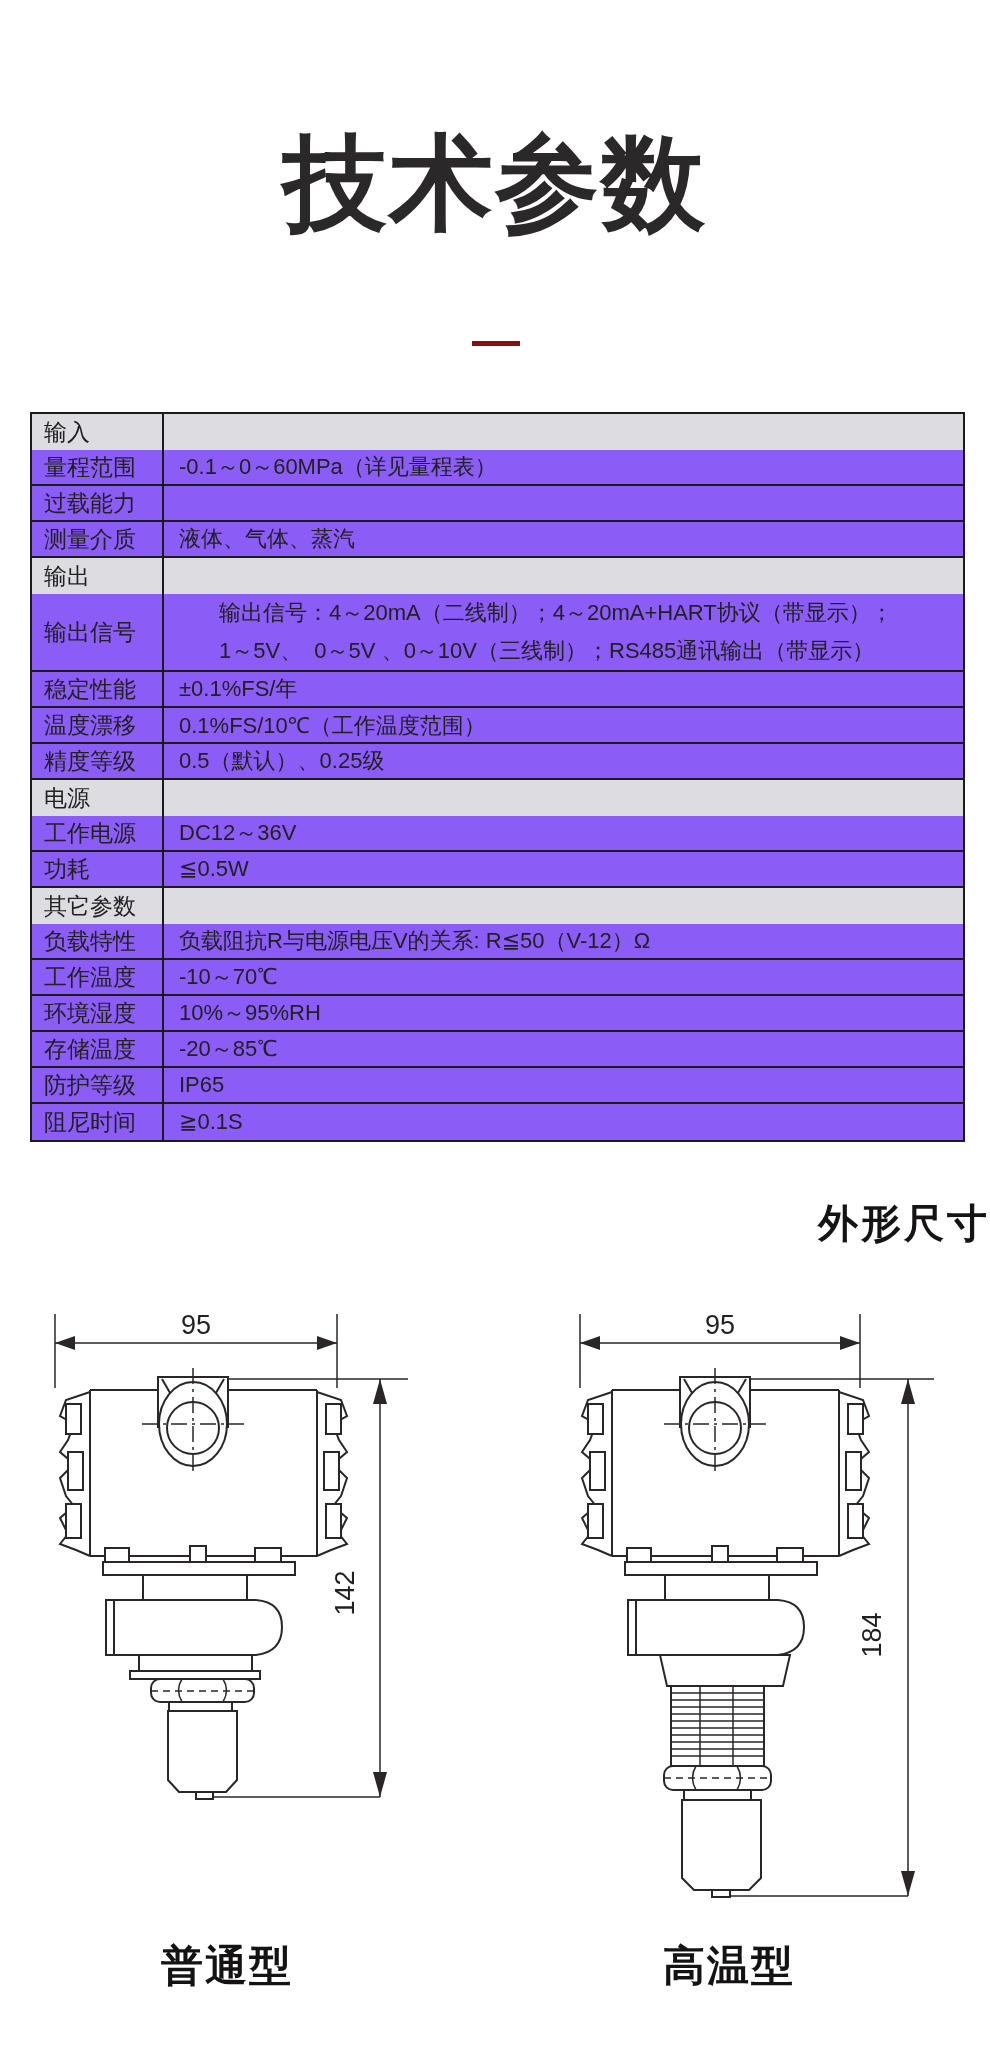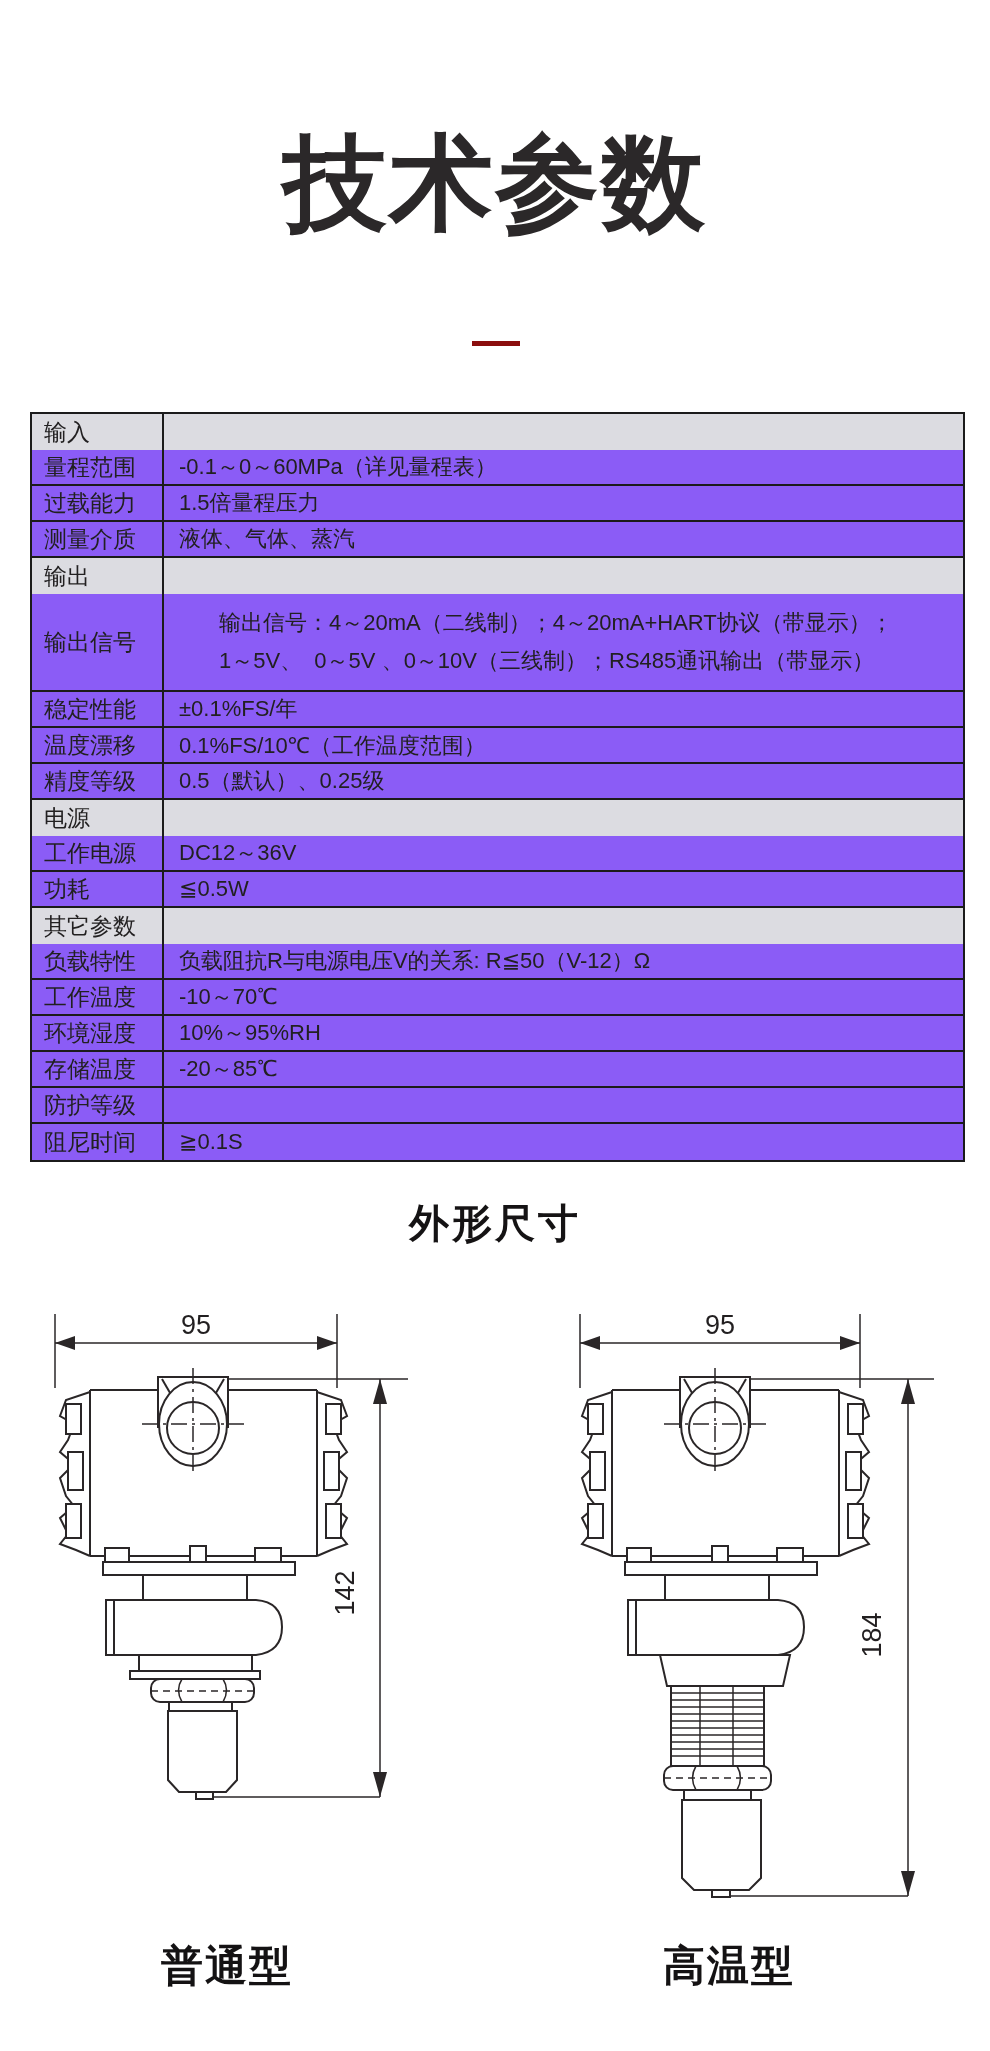--- a/index.html
+++ b/index.html
@@ -20,39 +20,39 @@
     position:absolute; left:472px; top:341px; width:48px; height:5px;
     background:#8b0e0e;
   }
 
   
   .spec-table {
     position:absolute; left:30px; top:412px; width:935px;
     border:2px solid #1b1b1b; background:#8b5cf6;
   }
   .trow { display:flex; height:36px; border-bottom:2px solid #1b1b1b; }
-  .trow.tall { height:98px; }
+  .trow.tall { height:78px; }
   .trow.section { background:#dcdce1; border-bottom:none; }
   .trow:last-child { border-bottom:none;justify-content:flex-end; }
   .cell { display:flex; align-items:center; }
   .cell.label {
     width:132px; flex:0 0 132px; border-right:2px solid #1b1b1b;
     padding-left:12px; font-size:23px; color:#222021;
   }
   .cell.value {
     flex:1; padding-left:15px; font-size:22px; color:#222021;
     white-space:pre; overflow:hidden;
   }
   .cell.value.multi { flex-direction:column; justify-content:center; align-items:flex-start;margin-left:40px; }
   .cell.value.multi div { line-height:38px; }
 
   
   .dims-heading {
     position:absolute; left:0; top:1196px; width:990px;
-    text-align:center; font-size:40px; font-weight:bold; color:#151314;
+    text-align:right; font-size:40px; font-weight:bold; color:#151314;
     letter-spacing:3px;
   }
   .figure { position:absolute; }
   .figure svg { display:block; width:100%; height:100%; }
   .fig-standard { left:30px; top:1300px; width:400px; height:520px; }
   .fig-hightemp { left:540px; top:1300px; width:420px; height:620px; }
   .figure-label {
     position:absolute; top:1938px; width:210px; text-align:center;
     font-size:42px; font-weight:bold; color:#141213; letter-spacing:2px;
   }
@@ -80,21 +80,20 @@
       <div class="trow section">
         <div class="cell label">输入</div>
         <div class="cell value"></div>
       </div>
       <div class="trow">
         <div class="cell label">量程范围</div>
         <div class="cell value">-0.1～0～60MPa（详见量程表）</div>
       </div>
       <div class="trow">
         <div class="cell label">过载能力</div>
-        <div class="cell value">1.5倍量程压力</div>
       </div>
       <div class="trow">
         <div class="cell label">测量介质</div>
         <div class="cell value">液体、气体、蒸汽</div>
       </div>
       <div class="trow section">
         <div class="cell label">输出</div>
         <div class="cell value"></div>
       </div>
       <div class="trow tall">
@@ -140,20 +139,21 @@
       <div class="trow">
         <div class="cell label">环境湿度</div>
         <div class="cell value">10%～95%RH</div>
       </div>
       <div class="trow">
         <div class="cell label">存储温度</div>
         <div class="cell value">-20～85℃</div>
       </div>
       <div class="trow">
         <div class="cell label">防护等级</div>
+        <div class="cell value">IP65</div>
       </div>
       <div class="trow">
         <div class="cell label">阻尼时间</div>
         <div class="cell value">≧0.1S</div>
       </div>
     </div>
 
   <h2 class="dims-heading">外形尺寸</h2>
 
   <div class="figure fig-standard">

